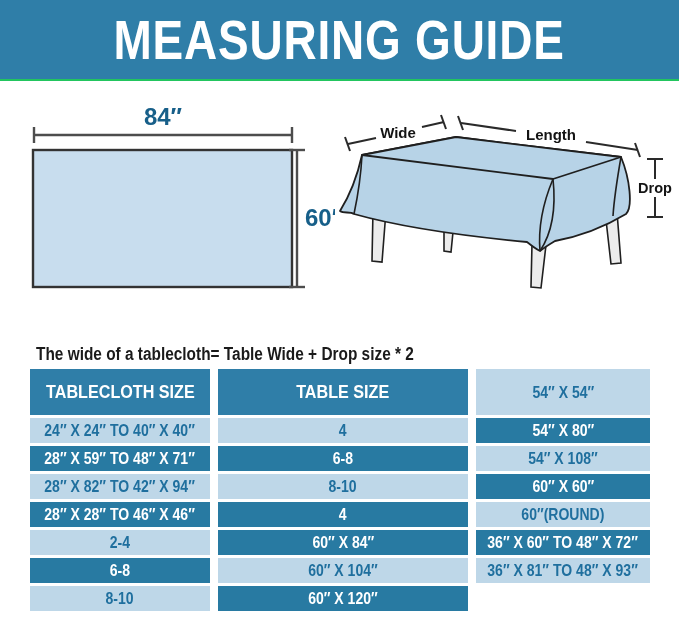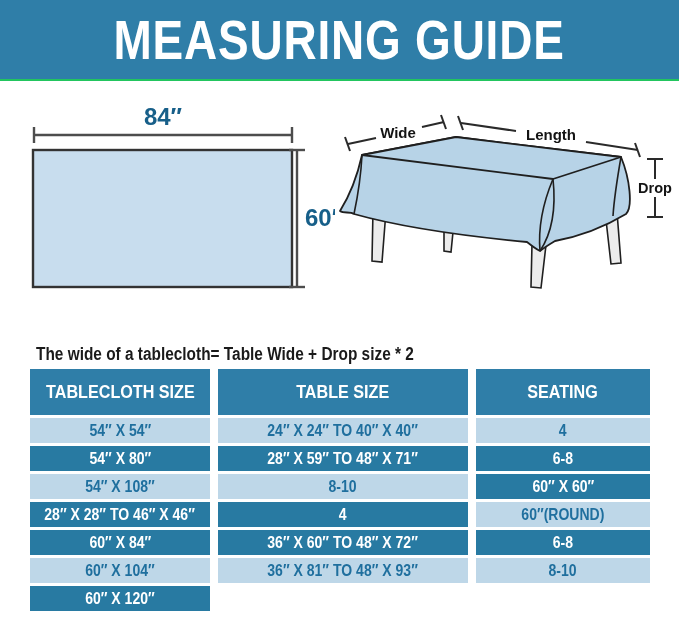--- a/index.html
+++ b/index.html
@@ -148,23 +148,20 @@
   <div><span class="formula-line">The wide of a tablecloth= Table Wide + Drop size * 2</span></div>
 </div>
 
 <div class="size-table">
   <div class="cell header">
     <span class="ctext">TABLECLOTH SIZE</span>
   </div>
   <div class="cell header">
     <span class="ctext">TABLE SIZE</span>
   </div>
-  <div class="cell header">
-    <span class="ctext">SEATING</span>
-  </div>
 
   <div class="cell light">
     <span class="ctext">54″ X 54″</span>
   </div>
   <div class="cell light">
     <span class="ctext">24″ X 24″ TO 40″ X 40″</span>
   </div>
   <div class="cell light">
     <span class="ctext">4</span>
   </div>
@@ -176,36 +173,42 @@
     <span class="ctext">28″ X 59″ TO 48″ X 71″</span>
   </div>
   <div class="cell dark">
     <span class="ctext">6-8</span>
   </div>
 
   <div class="cell light">
     <span class="ctext">54″ X 108″</span>
   </div>
   <div class="cell light">
+    <span class="ctext">28″ X 82″ TO 42″ X 94″</span>
+  </div>
+  <div class="cell light">
     <span class="ctext">8-10</span>
   </div>
 
   <div class="cell dark">
     <span class="ctext">60″ X 60″</span>
   </div>
   <div class="cell dark">
     <span class="ctext">28″ X 28″ TO 46″ X 46″</span>
   </div>
   <div class="cell dark">
     <span class="ctext">4</span>
   </div>
 
   <div class="cell light">
     <span class="ctext">60″(ROUND)</span>
   </div>
+  <div class="cell light">
+    <span class="ctext">2-4</span>
+  </div>
 
   <div class="cell dark">
     <span class="ctext">60″ X 84″</span>
   </div>
   <div class="cell dark">
     <span class="ctext">36″ X 60″ TO 48″ X 72″</span>
   </div>
   <div class="cell dark">
     <span class="ctext">6-8</span>
   </div>

